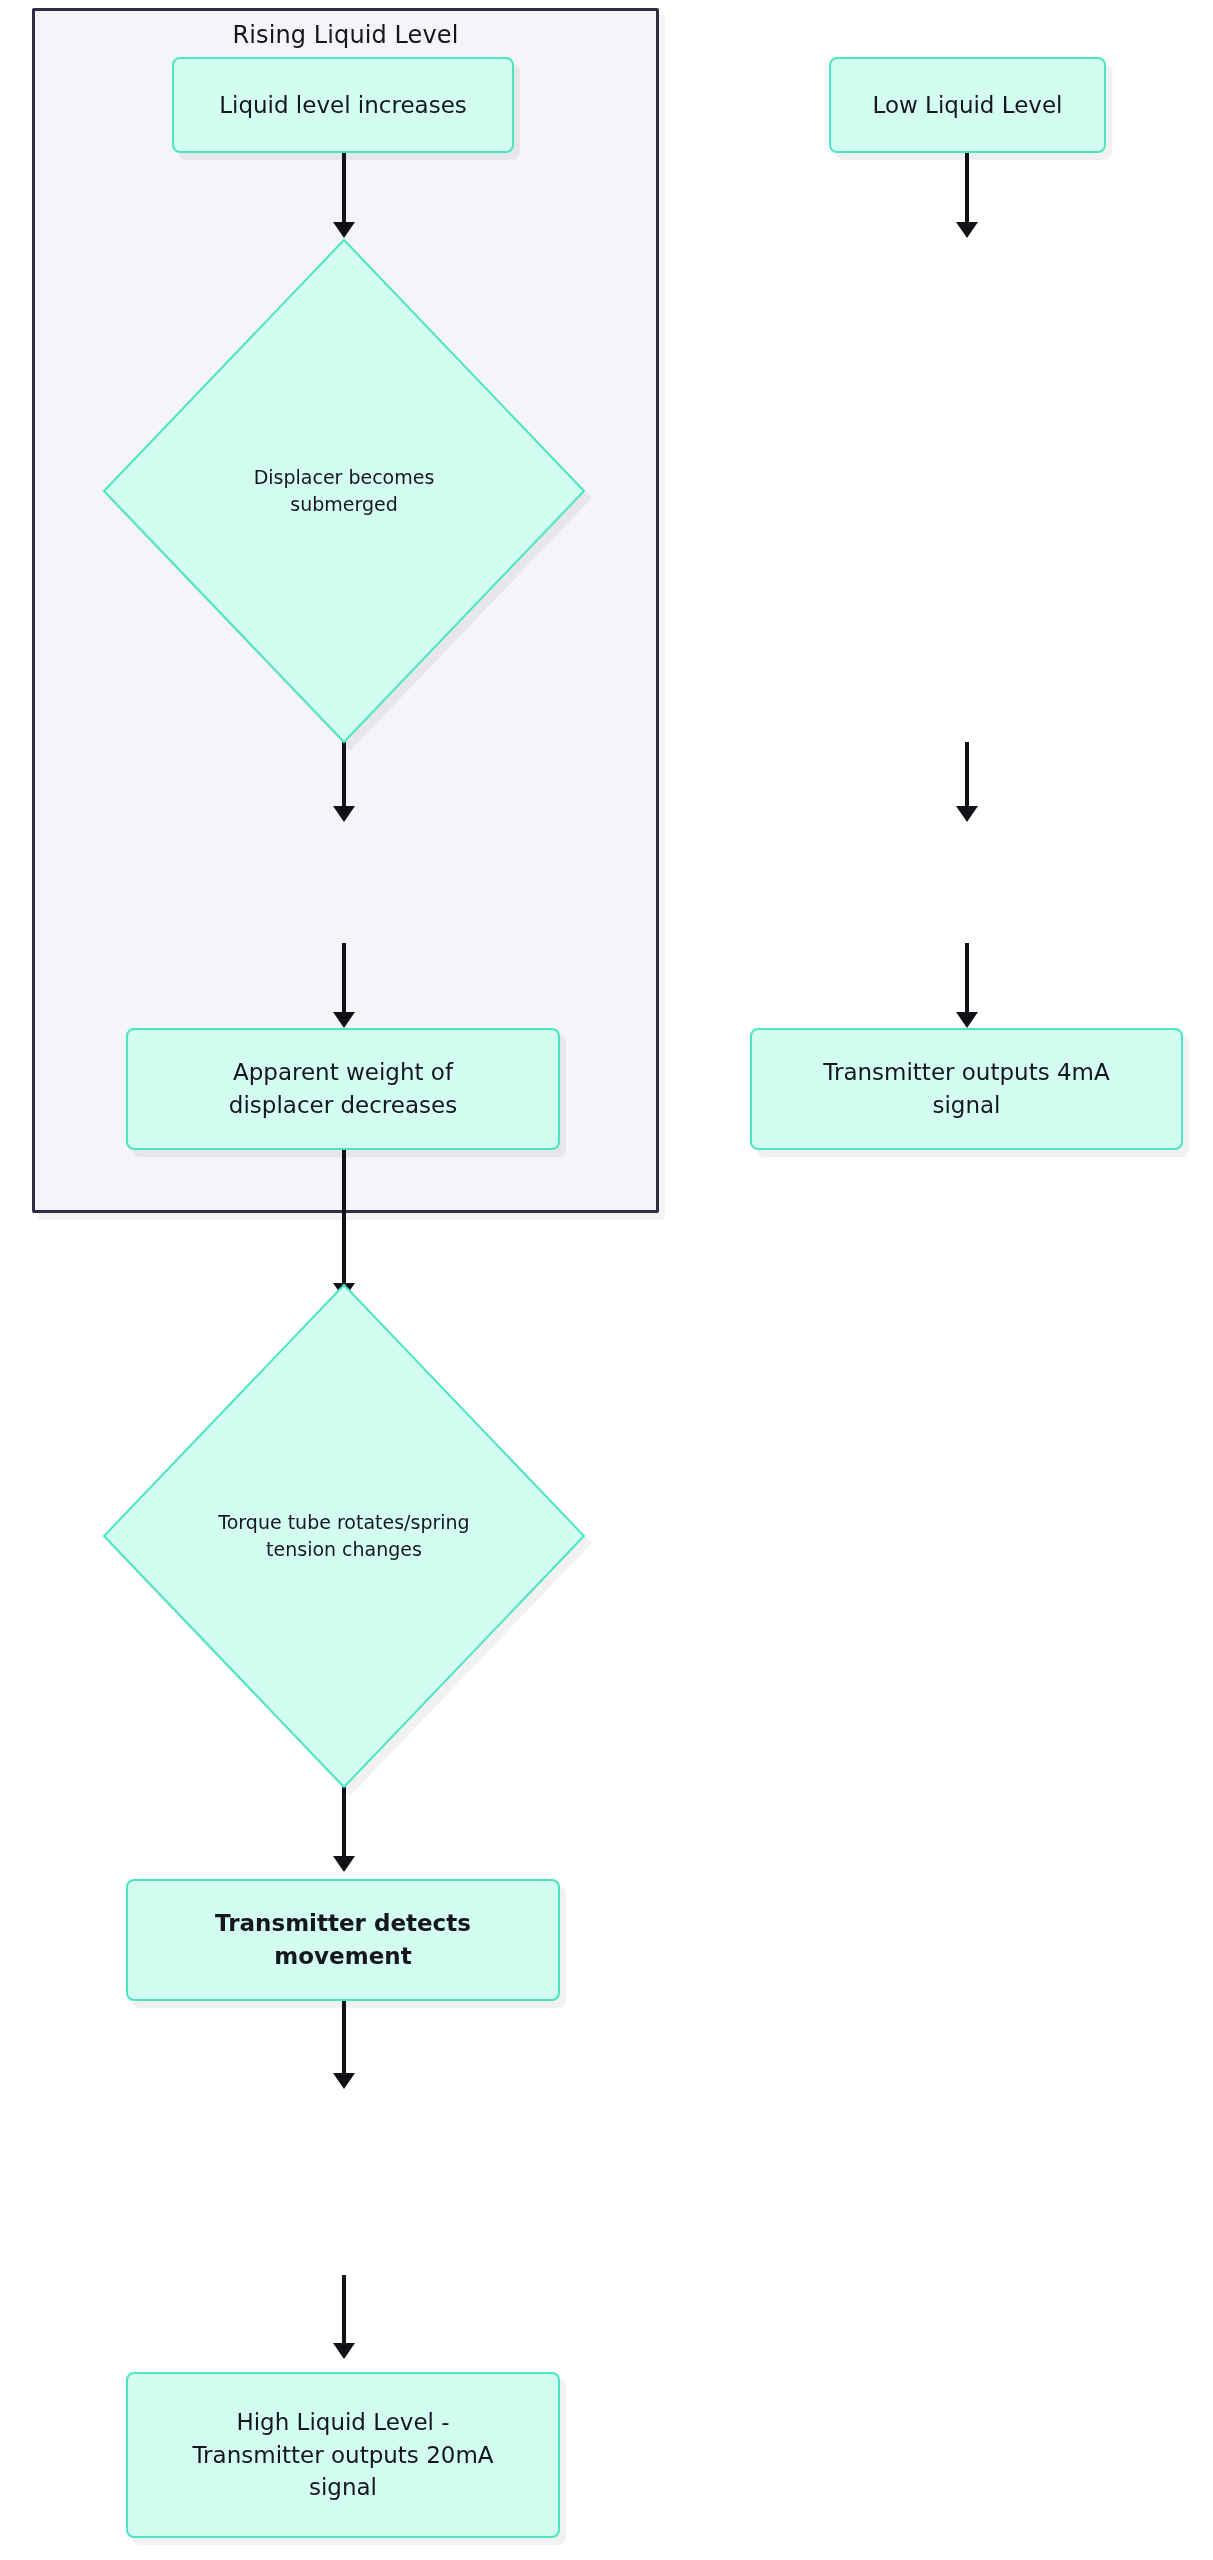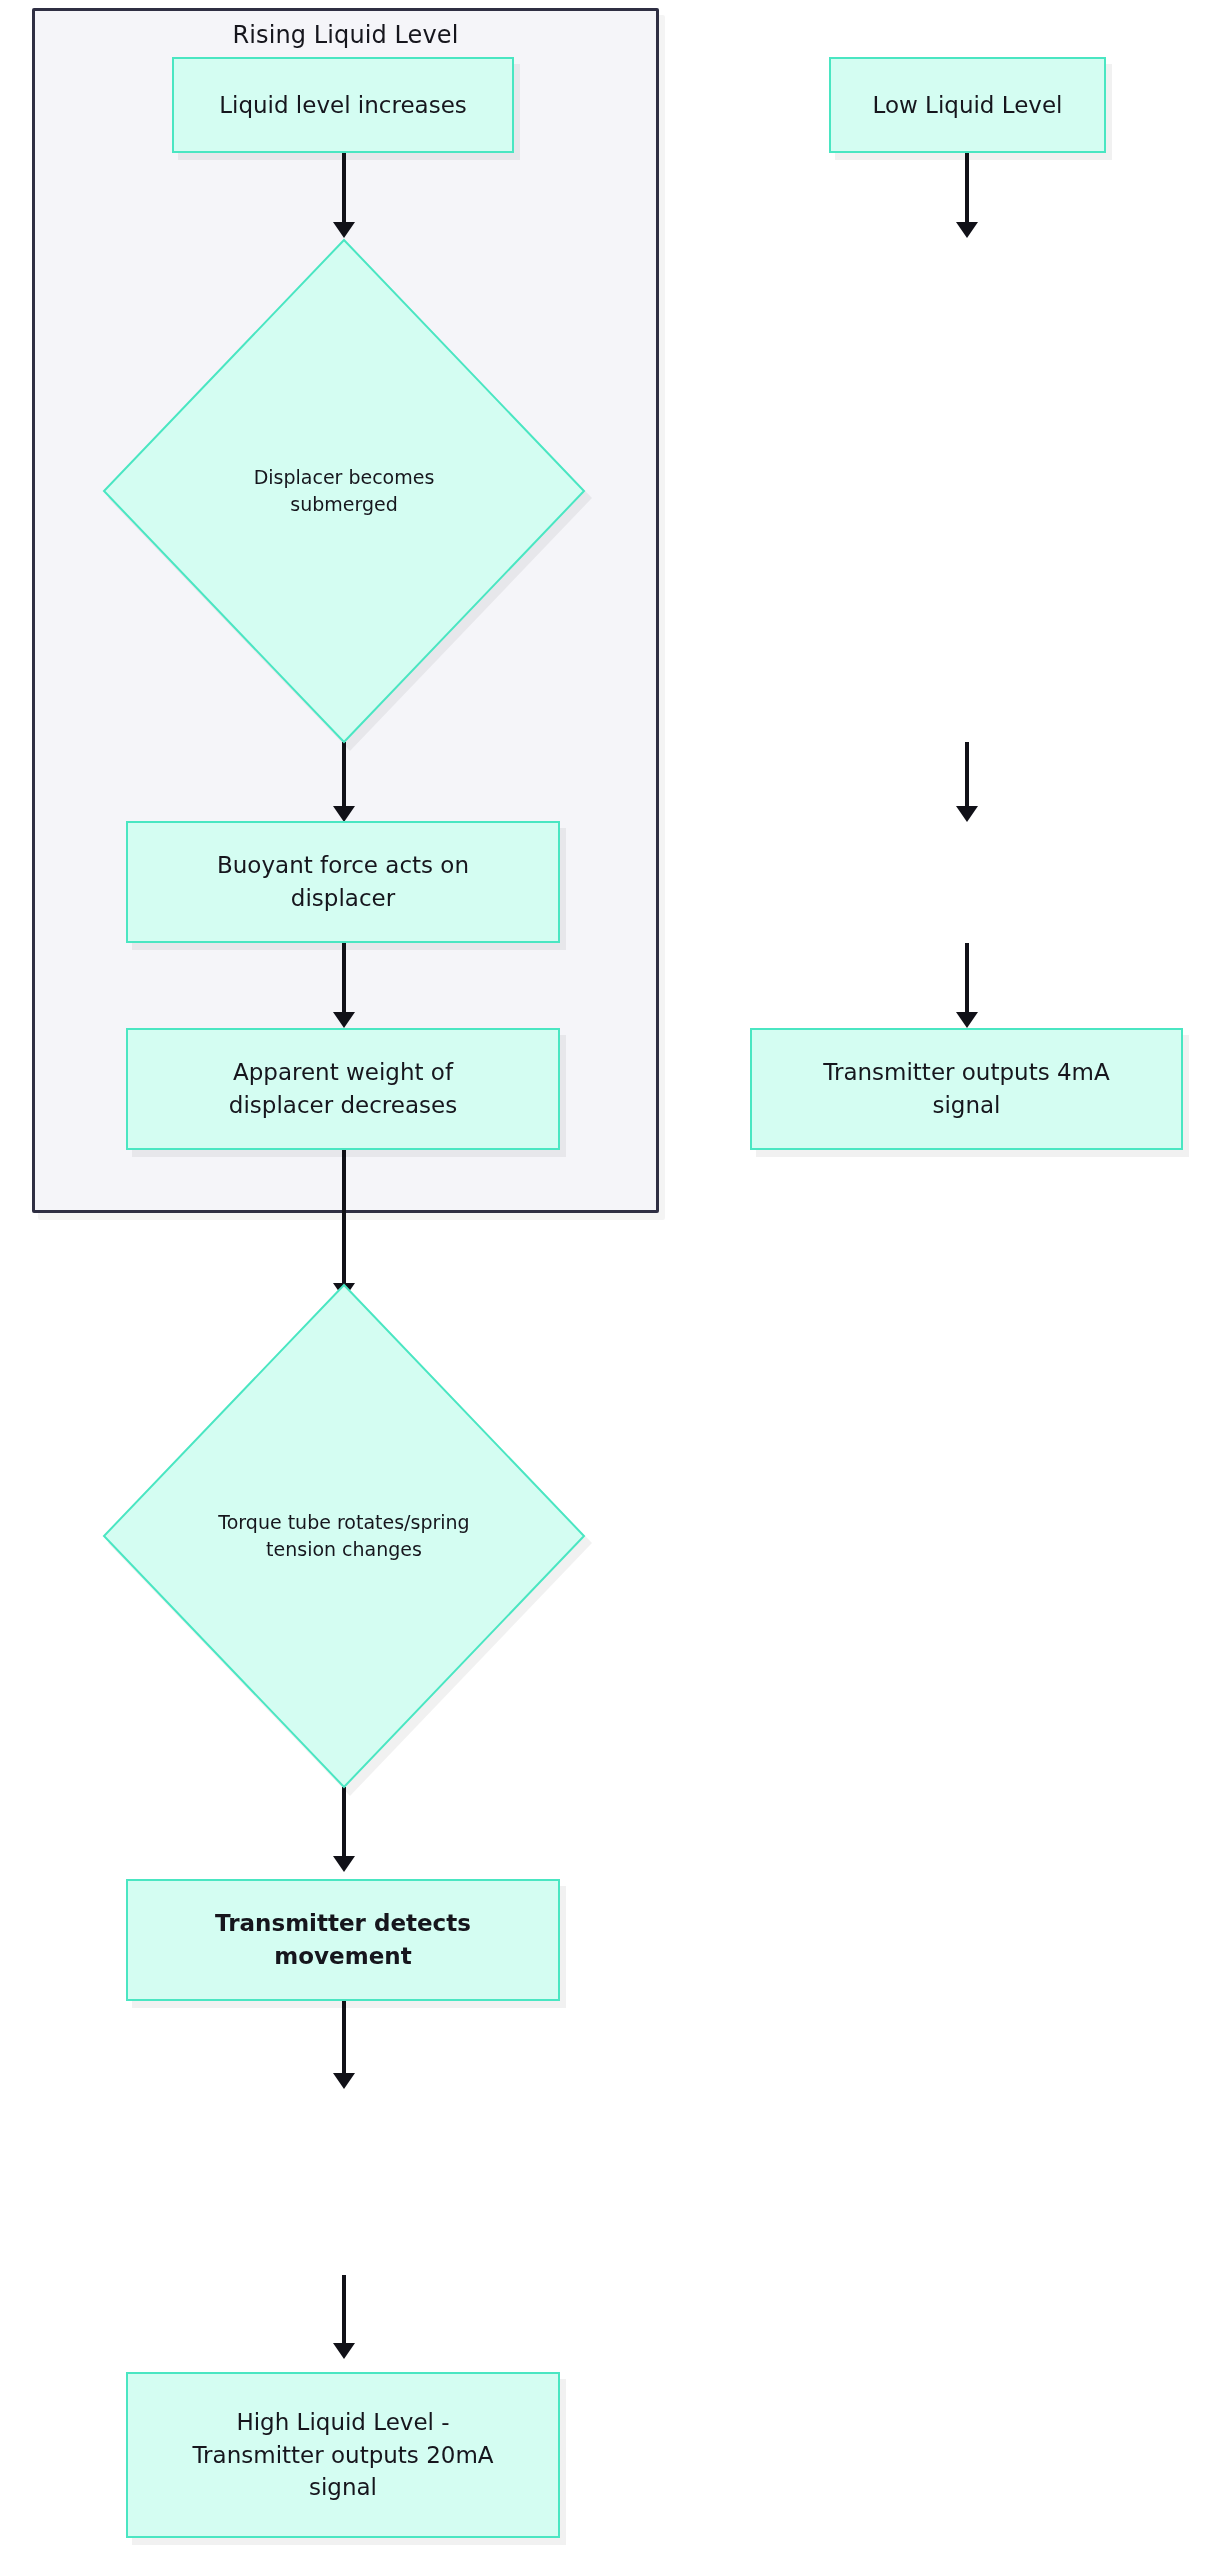--- a/index.html
+++ b/index.html
@@ -47,21 +47,21 @@
 
   
   .node {
     position: absolute;
     box-sizing: border-box;
   }
 
   .rect-node {
     background: #d4fdf2;
     border: 2px solid #4ae6c2;
-    border-radius: 0;
+    border-radius: 8px;
     display: flex;
     align-items: center;
     justify-content: center;
     box-shadow: 6px 7px 0 0 rgba(0,0,0,0.055);
   }
   .rect-node .label {
     text-align: center;
     font-size: 23px;
     line-height: 1.42;
     color: #16161d;
@@ -162,24 +162,20 @@
 
   <div class="node diamond-node" style="left:81px; top:238px; width:484px; height:506px;">
     <svg width="484" height="506" viewBox="0 0 484 506" aria-hidden="true">
       <polygon class="dshadow" points="248,7 490,260 248,513 6,260"></polygon>
       <polygon class="dbody" points="242,2 482,253 242,504 2,253"></polygon>
     </svg>
     <div class="diamond-label">Displacer becomes
 submerged</div>
   </div>
 
-  <div class="node rect-node" style="left:105px; top:821px; width:434px; height:122px;">
-    <div class="label">Buoyant force acts on
-displacer</div>
-  </div>
 
   <div class="node rect-node" style="left:105px; top:1028px; width:434px; height:122px;">
     <div class="label">Apparent weight of
 displacer decreases</div>
   </div>
 
   <div class="node rect-node" style="left:808px; top:57px; width:277px; height:96px;">
     <div class="label">Low Liquid Level</div>
   </div>
 

